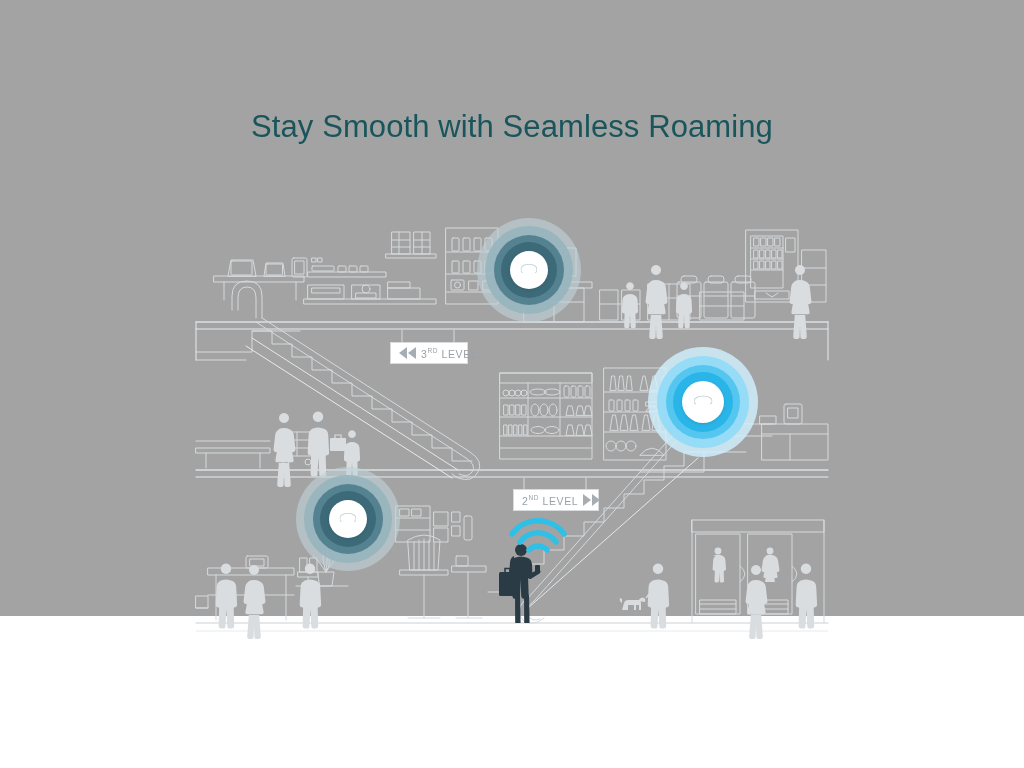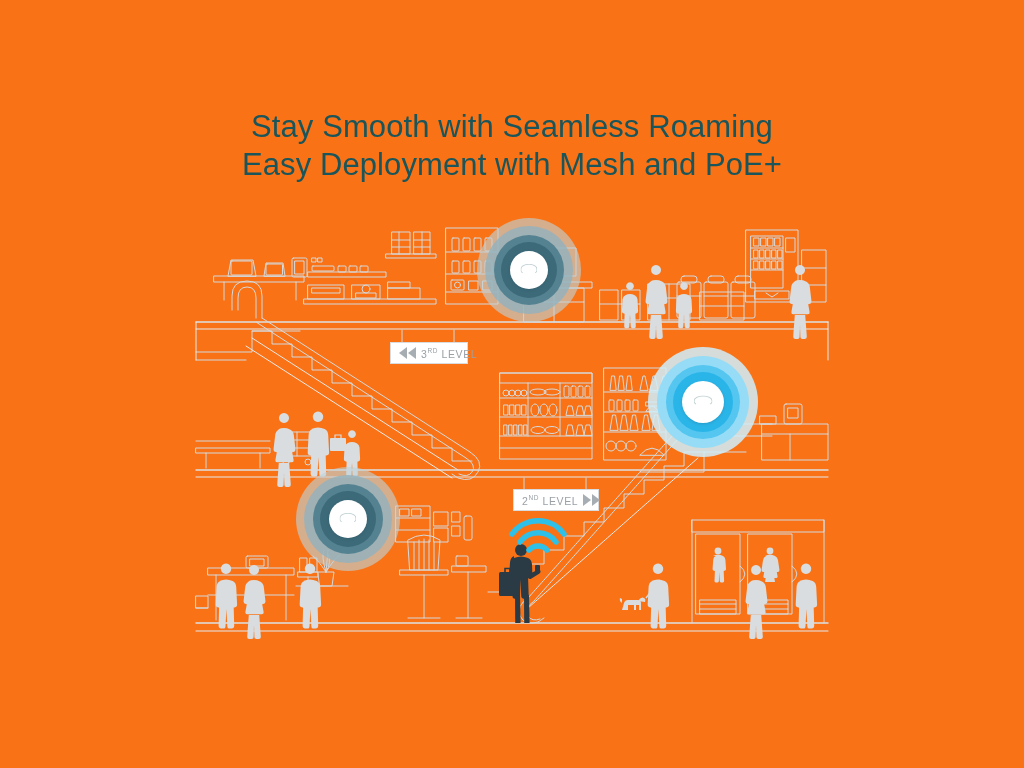--- a/index.html
+++ b/index.html
@@ -11,22 +11,22 @@
   body {
     width: 1024px;
     height: 768px;
     font-family: "Liberation Sans", sans-serif;
     overflow: hidden;
     position: relative;
   }
   #page {
     position: relative;
     width: 1024px;
-    height: 768px;
-    background: #f97316;
+    height: 616px;
+    background: #a3a3a3;
   }
 
   
   .headline {
     position: absolute;
     left: 0;
     top: 108px;
     width: 1024px;
     text-align: center;
     color: #19555a;
@@ -108,21 +108,20 @@
   
   .wifi-arcs { position: absolute; }
 </style>
 </head>
 <body>
 
 <div id="page">
 
   <div class="headline">
     <span class="ln">Stay Smooth with Seamless Roaming</span>
-    <span class="ln">Easy Deployment with Mesh and PoE+</span>
   </div>
 
   <div id="scene">
   <svg width="1024" height="768" viewBox="0 0 1024 768" xmlns="http://www.w3.org/2000/svg">
     <defs>
       <g id="person-adult">
         <path d="M0,-46 a5.2,5.2 0 1,1 0.01,0 Z M-6.6,-39 q6.6,-3 13.2,0 q3.4,1.6 3.6,6 l0.9,17 q0.2,3.2 -2.6,3.4 l-0.8,0.1 l0.5,18.6 q0.1,2.4 -2.2,2.5 l-2.6,0 q-2,0 -2.1,-2.2 l-0.9,-17.5 l-0.9,17.5 q-0.1,2.2 -2.1,2.2 l-2.6,0 q-2.3,-0.1 -2.2,-2.5 l0.5,-18.6 l-0.8,-0.1 q-2.8,-0.2 -2.6,-3.4 l0.9,-17 q0.2,-4.4 3.6,-6 Z"></path>
       </g>
       <g id="person-woman">
         <path d="M0,-45 a5,5 0 1,1 0.01,0 Z M-6,-38.5 q6,-2.8 12,0 q3.4,1.6 3.8,5.6 l1.6,13.6 q0.4,3 -2.2,3.4 l-1,0.2 l1.4,7.6 q0.4,2.2 -1.8,2.3 l-14.6,0 q-2.2,-0.1 -1.8,-2.3 l1.4,-7.6 l-1,-0.2 q-2.6,-0.4 -2.2,-3.4 l1.6,-13.6 q0.4,-4 3.8,-5.6 Z M-5.2,-5 l10.4,0 l1.6,21.6 q0.2,2.4 -2,2.5 l-2.4,0 q-1.9,0 -2,-2.1 l-0.4,-12 l-0.4,12 q-0.1,2.1 -2,2.1 l-2.4,0 q-2.2,-0.1 -2,-2.5 Z"></path>

